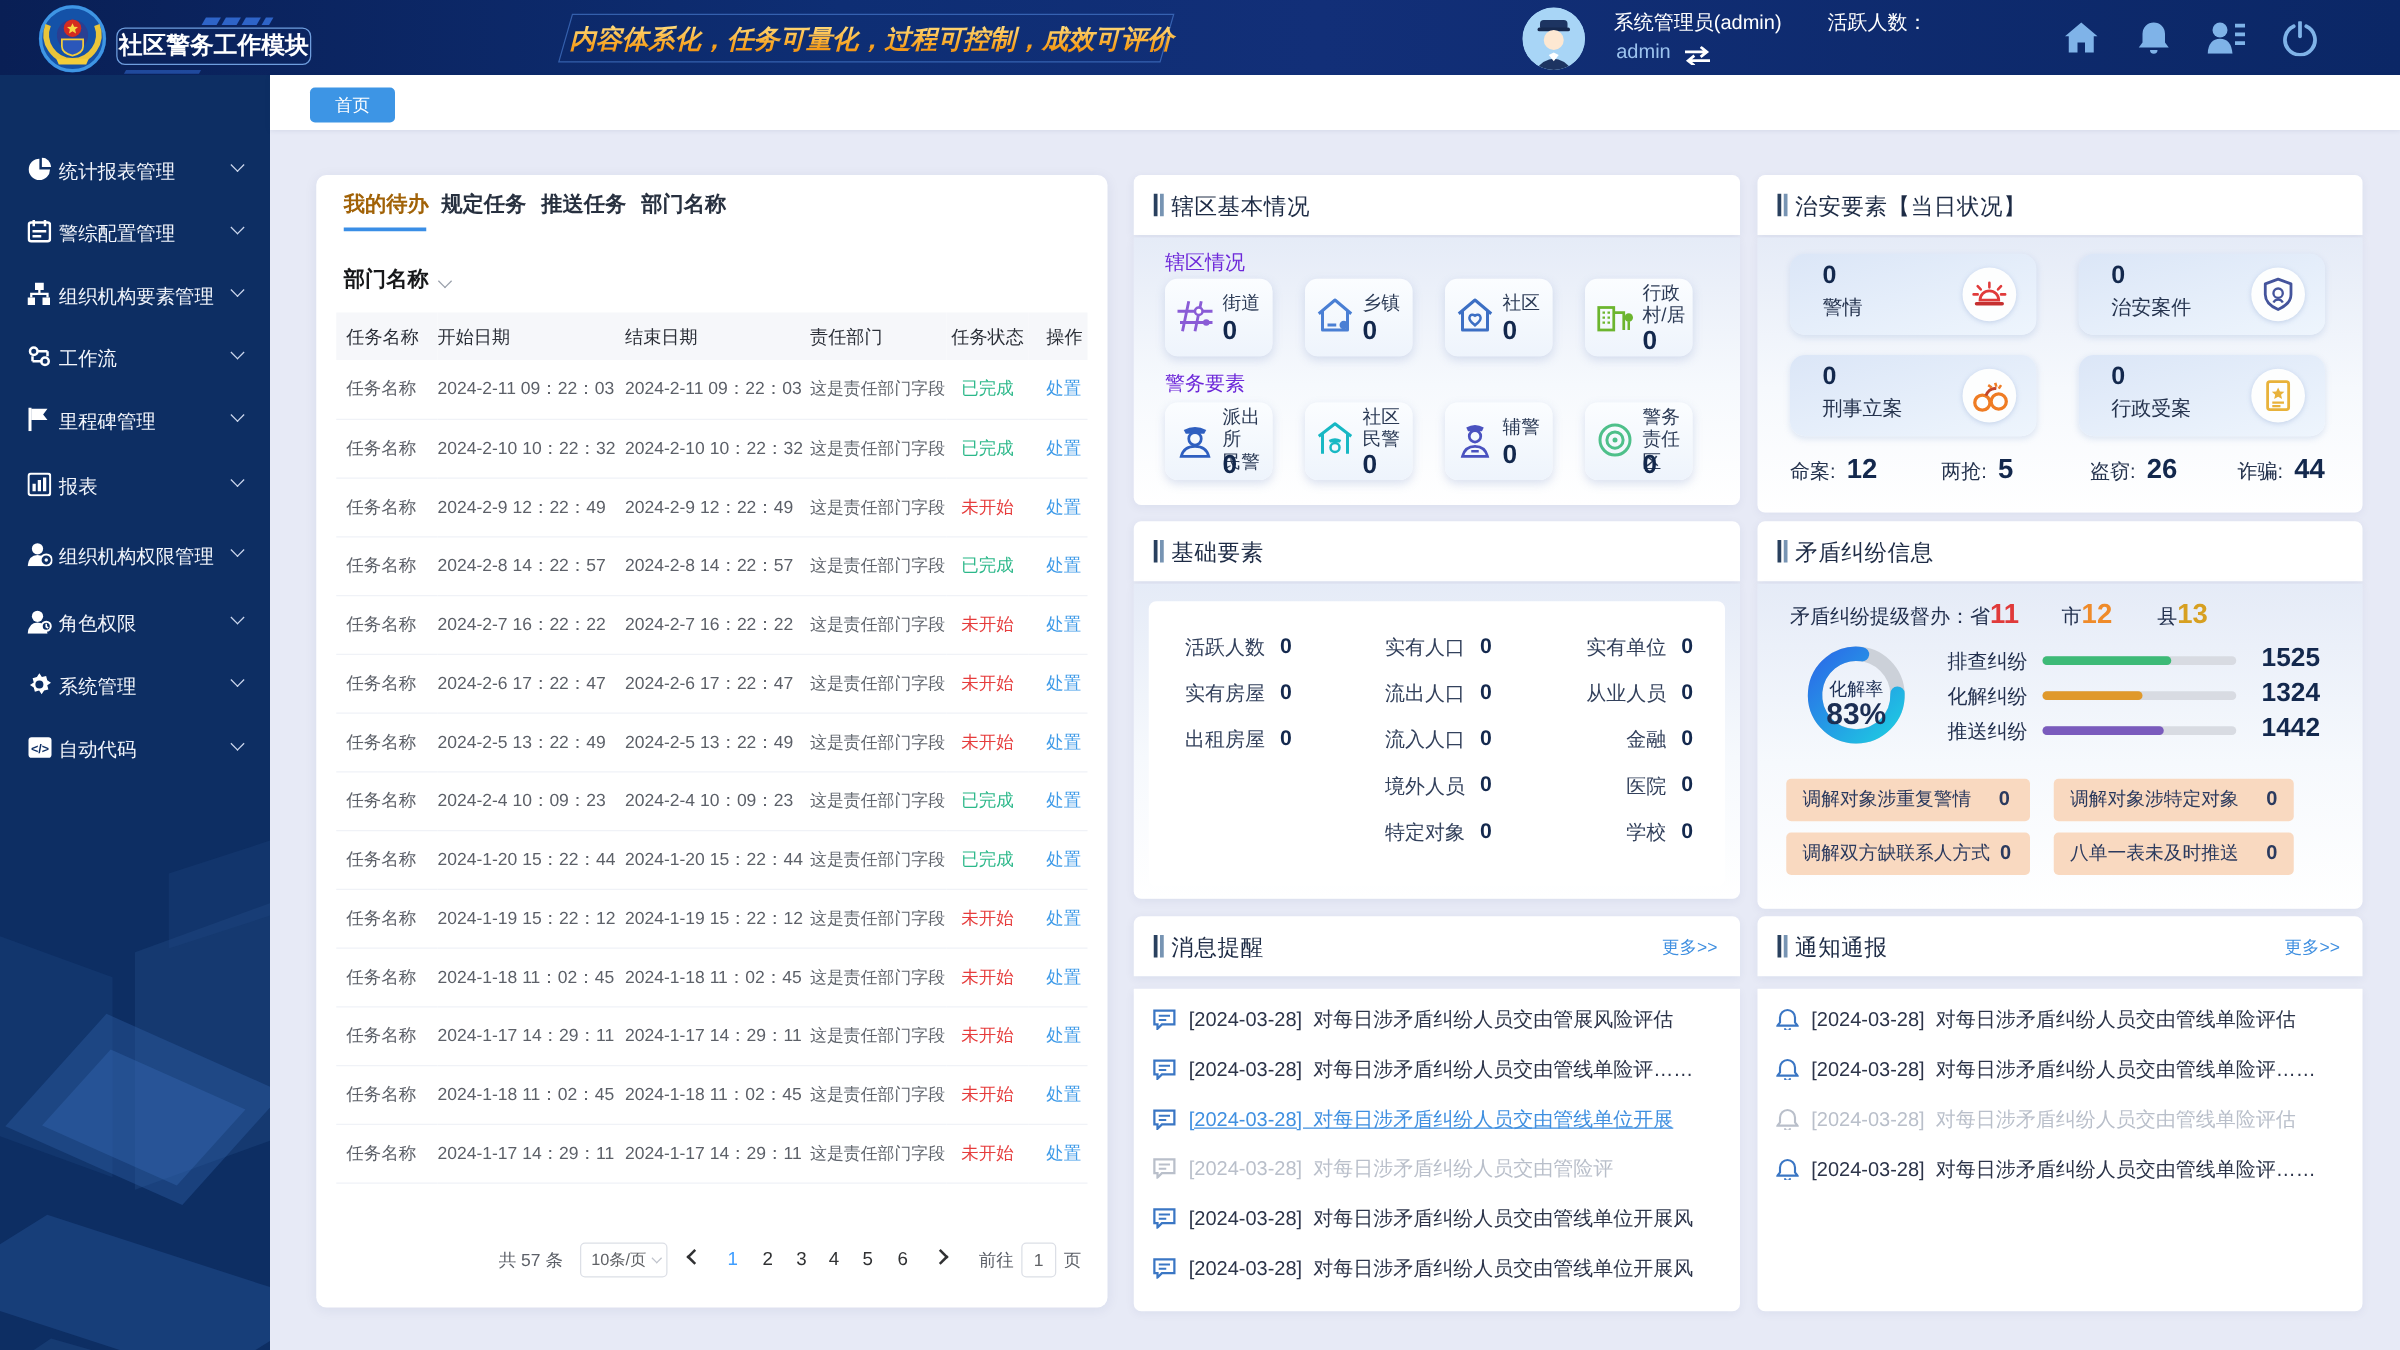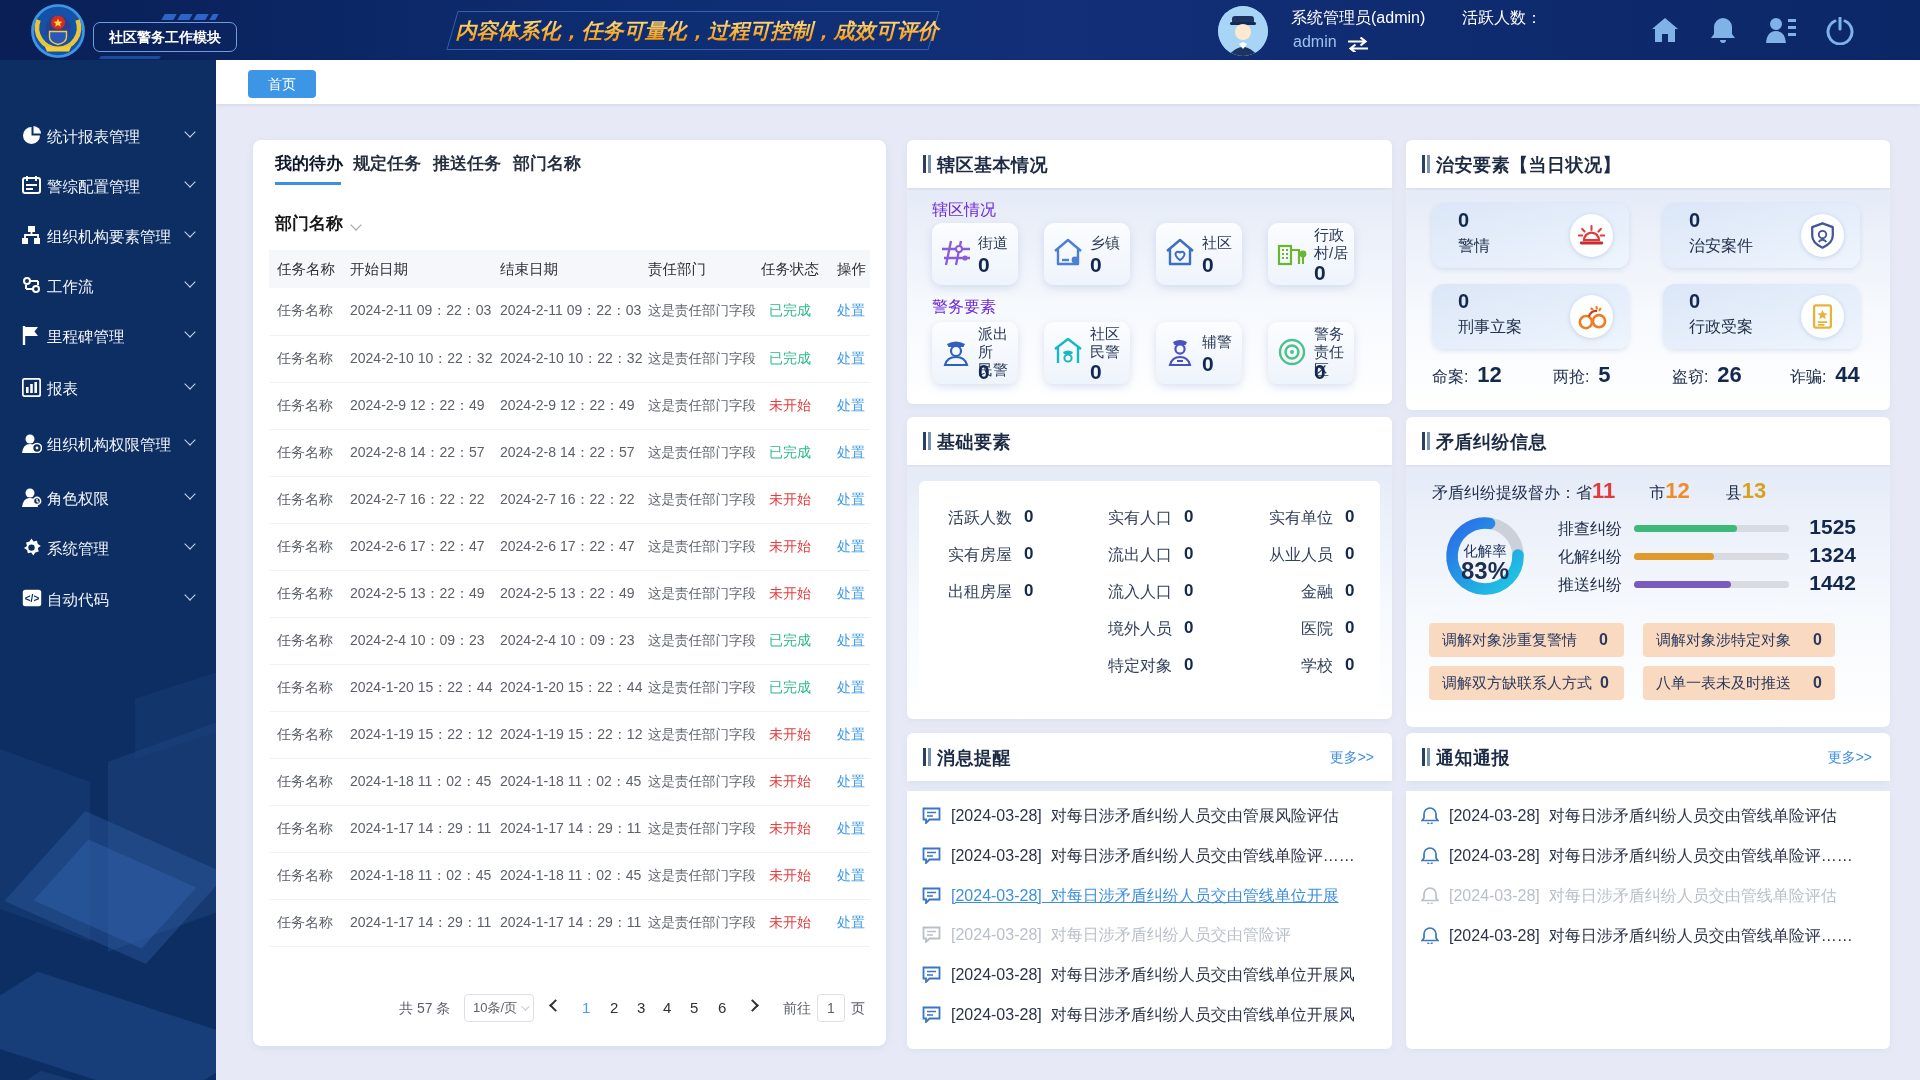--- a/index.html
+++ b/index.html
@@ -2,22 +2,22 @@
 <html lang="zh"><head>
 <meta charset="utf-8">
 <style>
 *{margin:0;padding:0;box-sizing:border-box;font-family:"Liberation Sans",sans-serif;}
 html,body{width:1920px;height:1080px;overflow:hidden;background:#e7eaf6;position:relative;}
 .abs{position:absolute;}
 
 #header{position:absolute;left:0;top:0;width:1920px;height:60px;
  background:linear-gradient(90deg,#091f55 0%,#0e2e74 35%,#122f78 55%,#0b2766 100%);overflow:hidden;}
 #logo{position:absolute;left:30px;top:3px;width:56px;height:56px;}
-#titlebox{position:absolute;left:93px;top:22px;width:144px;height:30px;border:1px solid #6f9ede;border-radius:7px;
- color:#fff;font-size:14px;font-weight:bold;text-align:center;line-height:28px;letter-spacing:0;white-space:nowrap;}
+#titlebox{position:absolute;left:93px;top:22px;width:156px;height:30px;border:1px solid #6f9ede;border-radius:7px;
+ color:#fff;font-size:19px;font-weight:bold;text-align:center;line-height:28px;letter-spacing:0;white-space:nowrap;}
 .deco{position:absolute;background:#2e64c8;transform:skewX(-30deg);}
 #banner{position:absolute;left:452px;top:11px;width:482px;height:39px;border:1px solid rgba(86,140,226,.55);
  transform:skewX(-16deg);}
 #bannertext{position:absolute;left:442px;top:17px;width:510px;text-align:center;white-space:nowrap;
  font-size:21px;font-weight:900;font-style:italic;letter-spacing:0;
  background:linear-gradient(180deg,#ffd978 15%,#f8a21f 70%,#ef8d12 100%);
  -webkit-background-clip:text;background-clip:text;color:transparent;text-shadow:none;}
 #avatar{position:absolute;left:1218px;top:6px;width:50px;height:50px;border-radius:50%;background:#a6d4f5;overflow:hidden;}
 .hwhite{color:#fff;font-size:16px;}
 .hblue{color:#9cc3ee;font-size:16px;}
@@ -30,26 +30,26 @@
 .mitem svg{position:absolute;left:22px;top:15px;}
 .mitem .chev{position:absolute;right:22px;top:17px;width:8px;height:8px;border-right:1.6px solid #cdd8ee;border-bottom:1.6px solid #cdd8ee;transform:rotate(45deg);}
 
 #tabstrip{position:absolute;left:216px;top:60px;width:1704px;height:44px;background:#fff;box-shadow:0 1px 4px rgba(30,50,100,.10);}
 #homebtn{position:absolute;left:32px;top:10px;width:68px;height:28px;background:#3d95e5;border-radius:4px;color:#fff;
  font-size:14px;text-align:center;line-height:28px;}
 
 .card{position:absolute;background:#fff;border-radius:8px;box-shadow:0 2px 10px rgba(25,48,100,.07);}
 .sectitle{position:absolute;height:48px;background:#fff;border-radius:6px 6px 0 0;box-shadow:0 2px 8px rgba(25,48,100,.06);}
 .sectitle .tmark{position:absolute;left:16px;top:15px;width:3px;height:18px;background:#29405e;box-shadow:5px 0 0 #7794b3;}
-.sectitle .ttext{position:absolute;left:30px;top:13px;font-size:18px;font-weight:bold;color:#1d2b45;letter-spacing:.5px;}
+.sectitle .ttext{position:absolute;left:30px;top:13px;font-size:18px;font-weight:normal;color:#1d2b45;letter-spacing:.5px;}
 .more{position:absolute;right:18px;top:16px;font-size:14px;color:#3f8fe0;}
 .secbody{position:absolute;background:linear-gradient(180deg,#e5ebf7 0%,#f6f9fd 55%,#ffffff 100%);border-radius:0 0 6px 6px;box-shadow:0 2px 8px rgba(25,48,100,.05);}
 
 .tab{position:absolute;top:152px;font-size:17px;color:#27303f;font-weight:600;}
-.t-active{color:#0f172a;}
+.t-active{color:#a16207;}
 .tabline{position:absolute;height:3px;background:#3a8ee6;top:182px;}
 th,td{font-weight:normal;}
 #tablewrap td{white-space:nowrap;}
 #tablewrap td:nth-child(4){font-size:13.5px;color:#5f646c;}
 
 .tile{position:absolute;width:86px;height:62px;border-radius:10px;background:linear-gradient(180deg,#fbfdff 0%,#eef4fc 100%);box-shadow:0 3px 8px rgba(140,160,205,.30);}
 .tile .tlabel{position:absolute;left:46px;top:11px;font-size:15px;line-height:18px;color:#2b3a55;}
 .tile .tnum{position:absolute;left:46px;font-size:21px;font-weight:bold;color:#13284d;}
 .tile svg{position:absolute;left:7px;top:13px;}
 .slabel{position:absolute;font-size:16px;color:#6d28d9;}

